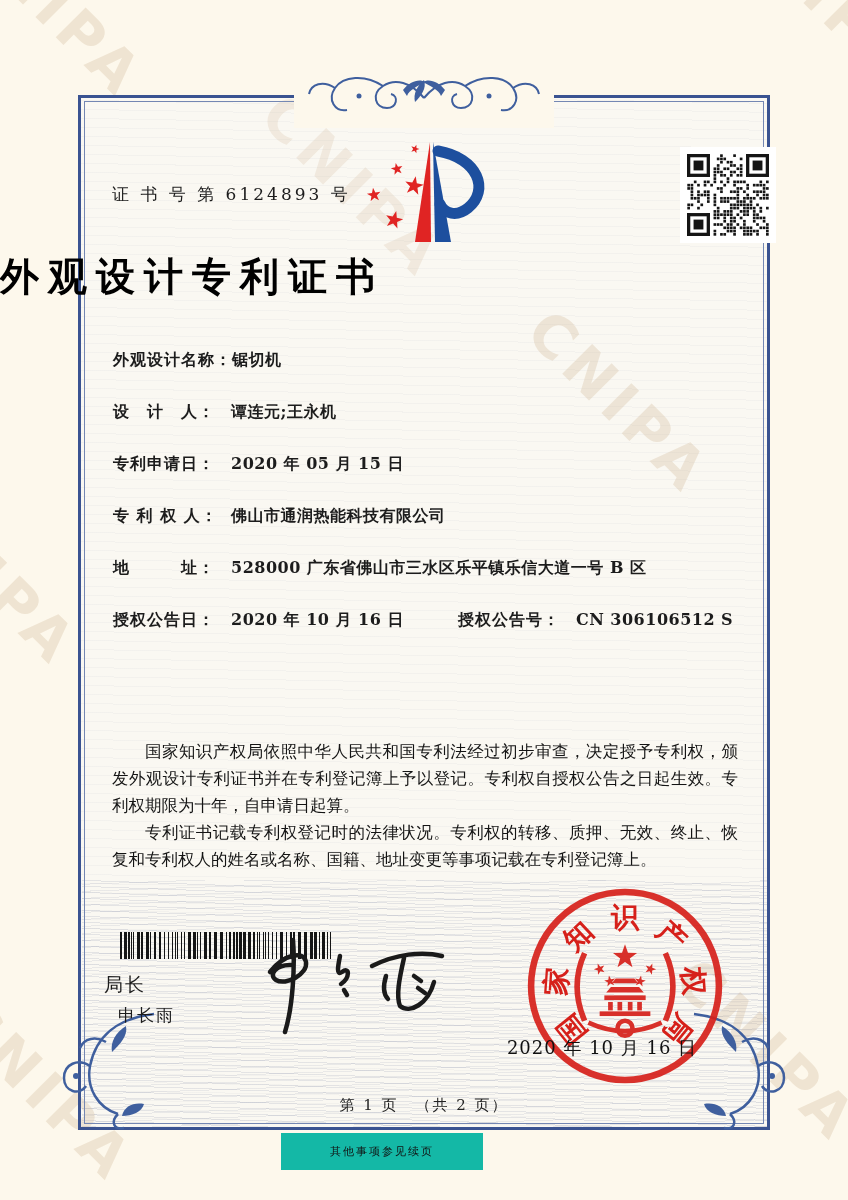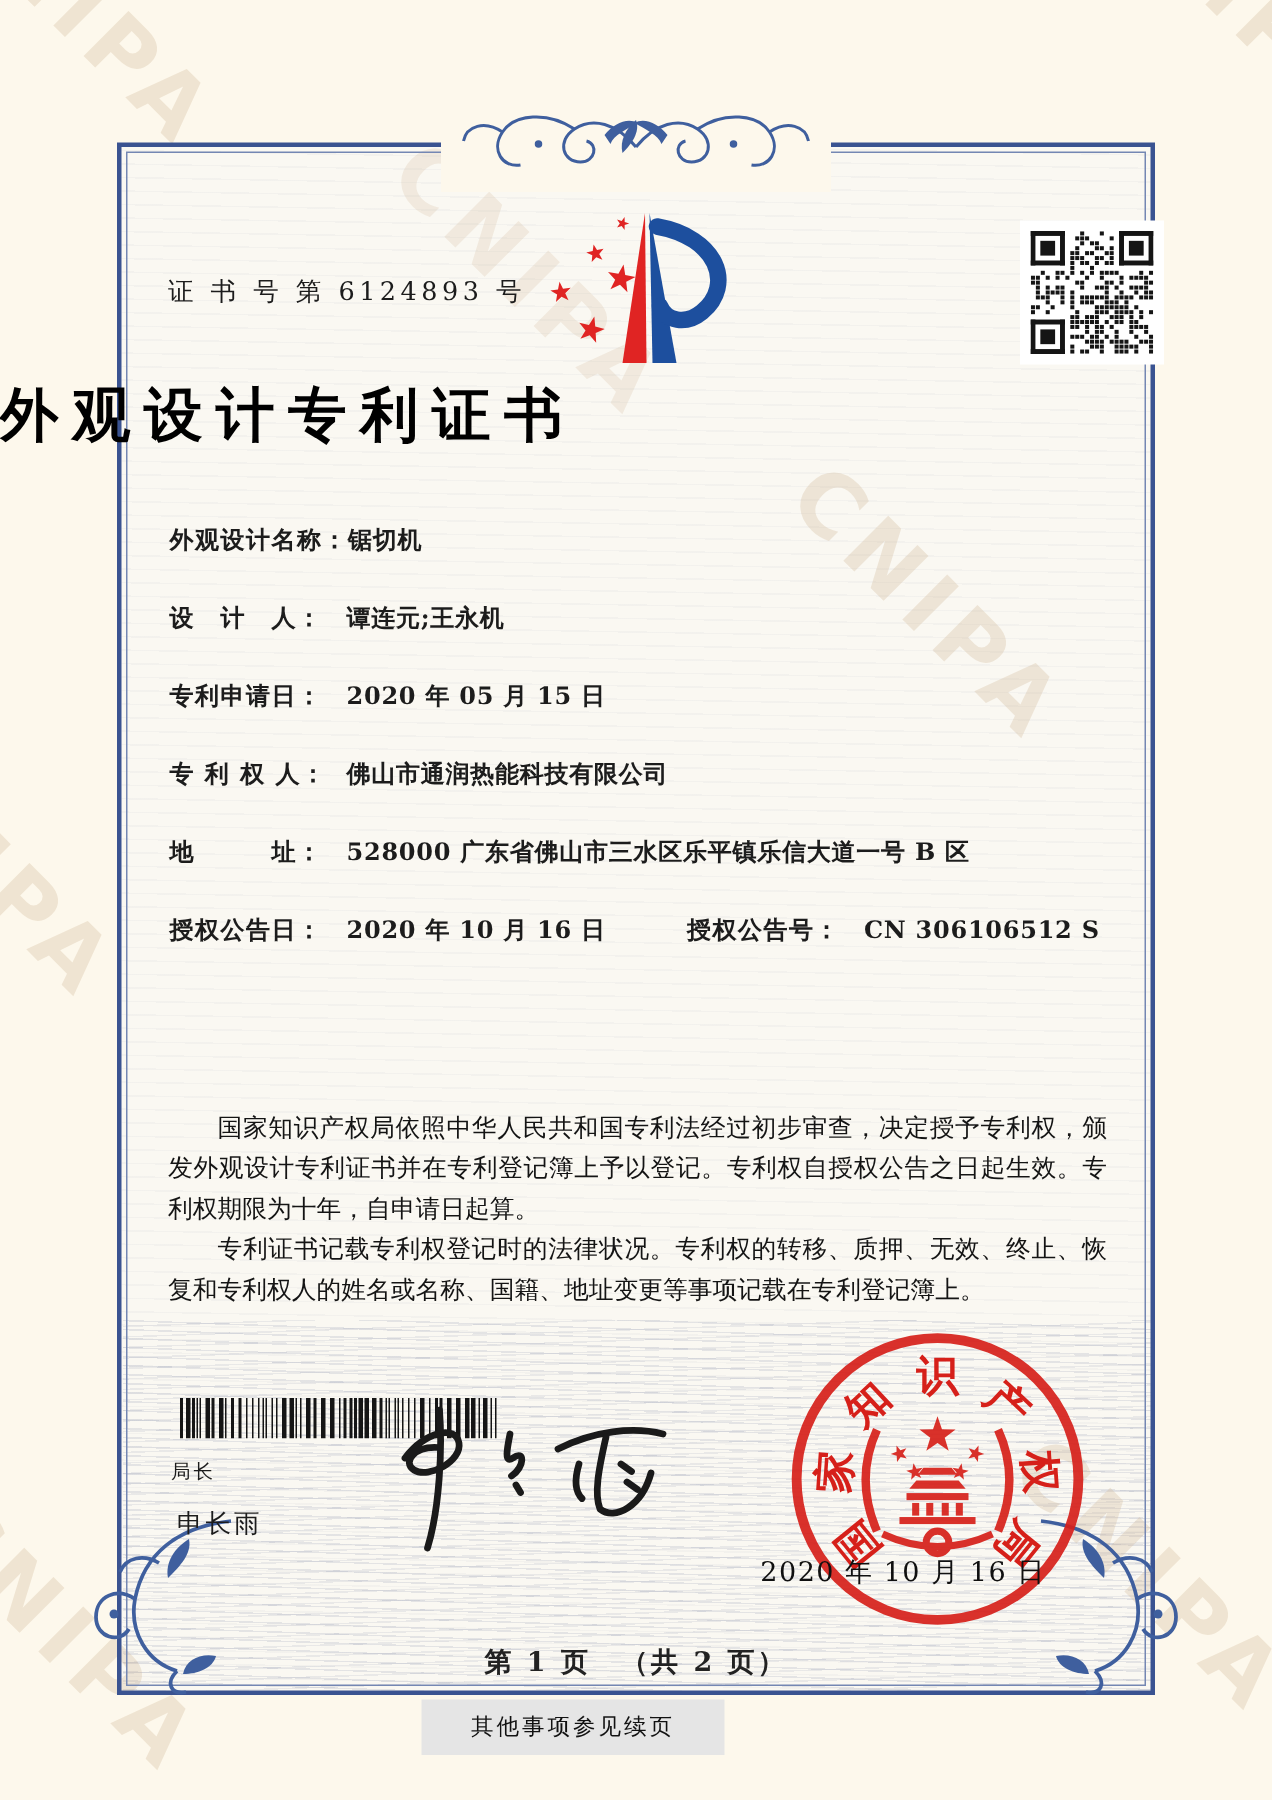--- a/index.html
+++ b/index.html
@@ -69,37 +69,37 @@
   .field-row .val { letter-spacing:0.5px;text-align:center; }
   .lbl-2nd { margin-left:54px; }
   
   .body-text {
     position:absolute; left:112px; top:738px; width:626px;
     font-size:16.5px; line-height:27px; text-align:justify; color:#141414;
   }
   .body-text p { text-indent:2em; }
   
   .barcode { position:absolute; left:120px; top:932px; width:215px; height:27px; }
-  .officer-title { position:absolute; left:114px; top:972px; font-size:13px; letter-spacing:2px; }
+  .officer-title { position:absolute; left:104px; top:972px; font-size:19px; letter-spacing:2px; }
   .officer-name  { position:absolute; left:118px; top:1004px; font-size:17px; letter-spacing:2px; }
   .signature { position:absolute; left:244px; top:930px; }
   .seal { position:absolute; left:517px; top:878px; }
   .seal-char { font-size:30px; font-weight:700; fill:#d6201a; font-family:"DejaVu Serif",serif; }
   .seal-date {
     position:absolute; left:482px; top:1036px; width:240px; text-align:center;
     font-size:18px; letter-spacing:1px; color:#101010;
   }
   .page-num {
     position:absolute; left:0; top:1096px; width:848px; text-align:center;
-    font-size:18px; letter-spacing:2px; color:#222;font-weight:bold;
+    font-size:15px; letter-spacing:2px; color:#222;
   }
   .note {
     position:absolute; left:281px; top:1133px; width:202px; height:37px;
-    background:#e5e5e5; display:flex; align-items:center; justify-content:center;
-    font-size:15px; letter-spacing:2px; color:#111;
+    background:#14b8a6; display:flex; align-items:center; justify-content:center;
+    font-size:11px; letter-spacing:2px; color:#111;
   }
 </style>
 </head>
 <body>
 
 <div class="page">
 
   <div class="inner-bg"></div>
   <div class="guilloche"></div>
 

